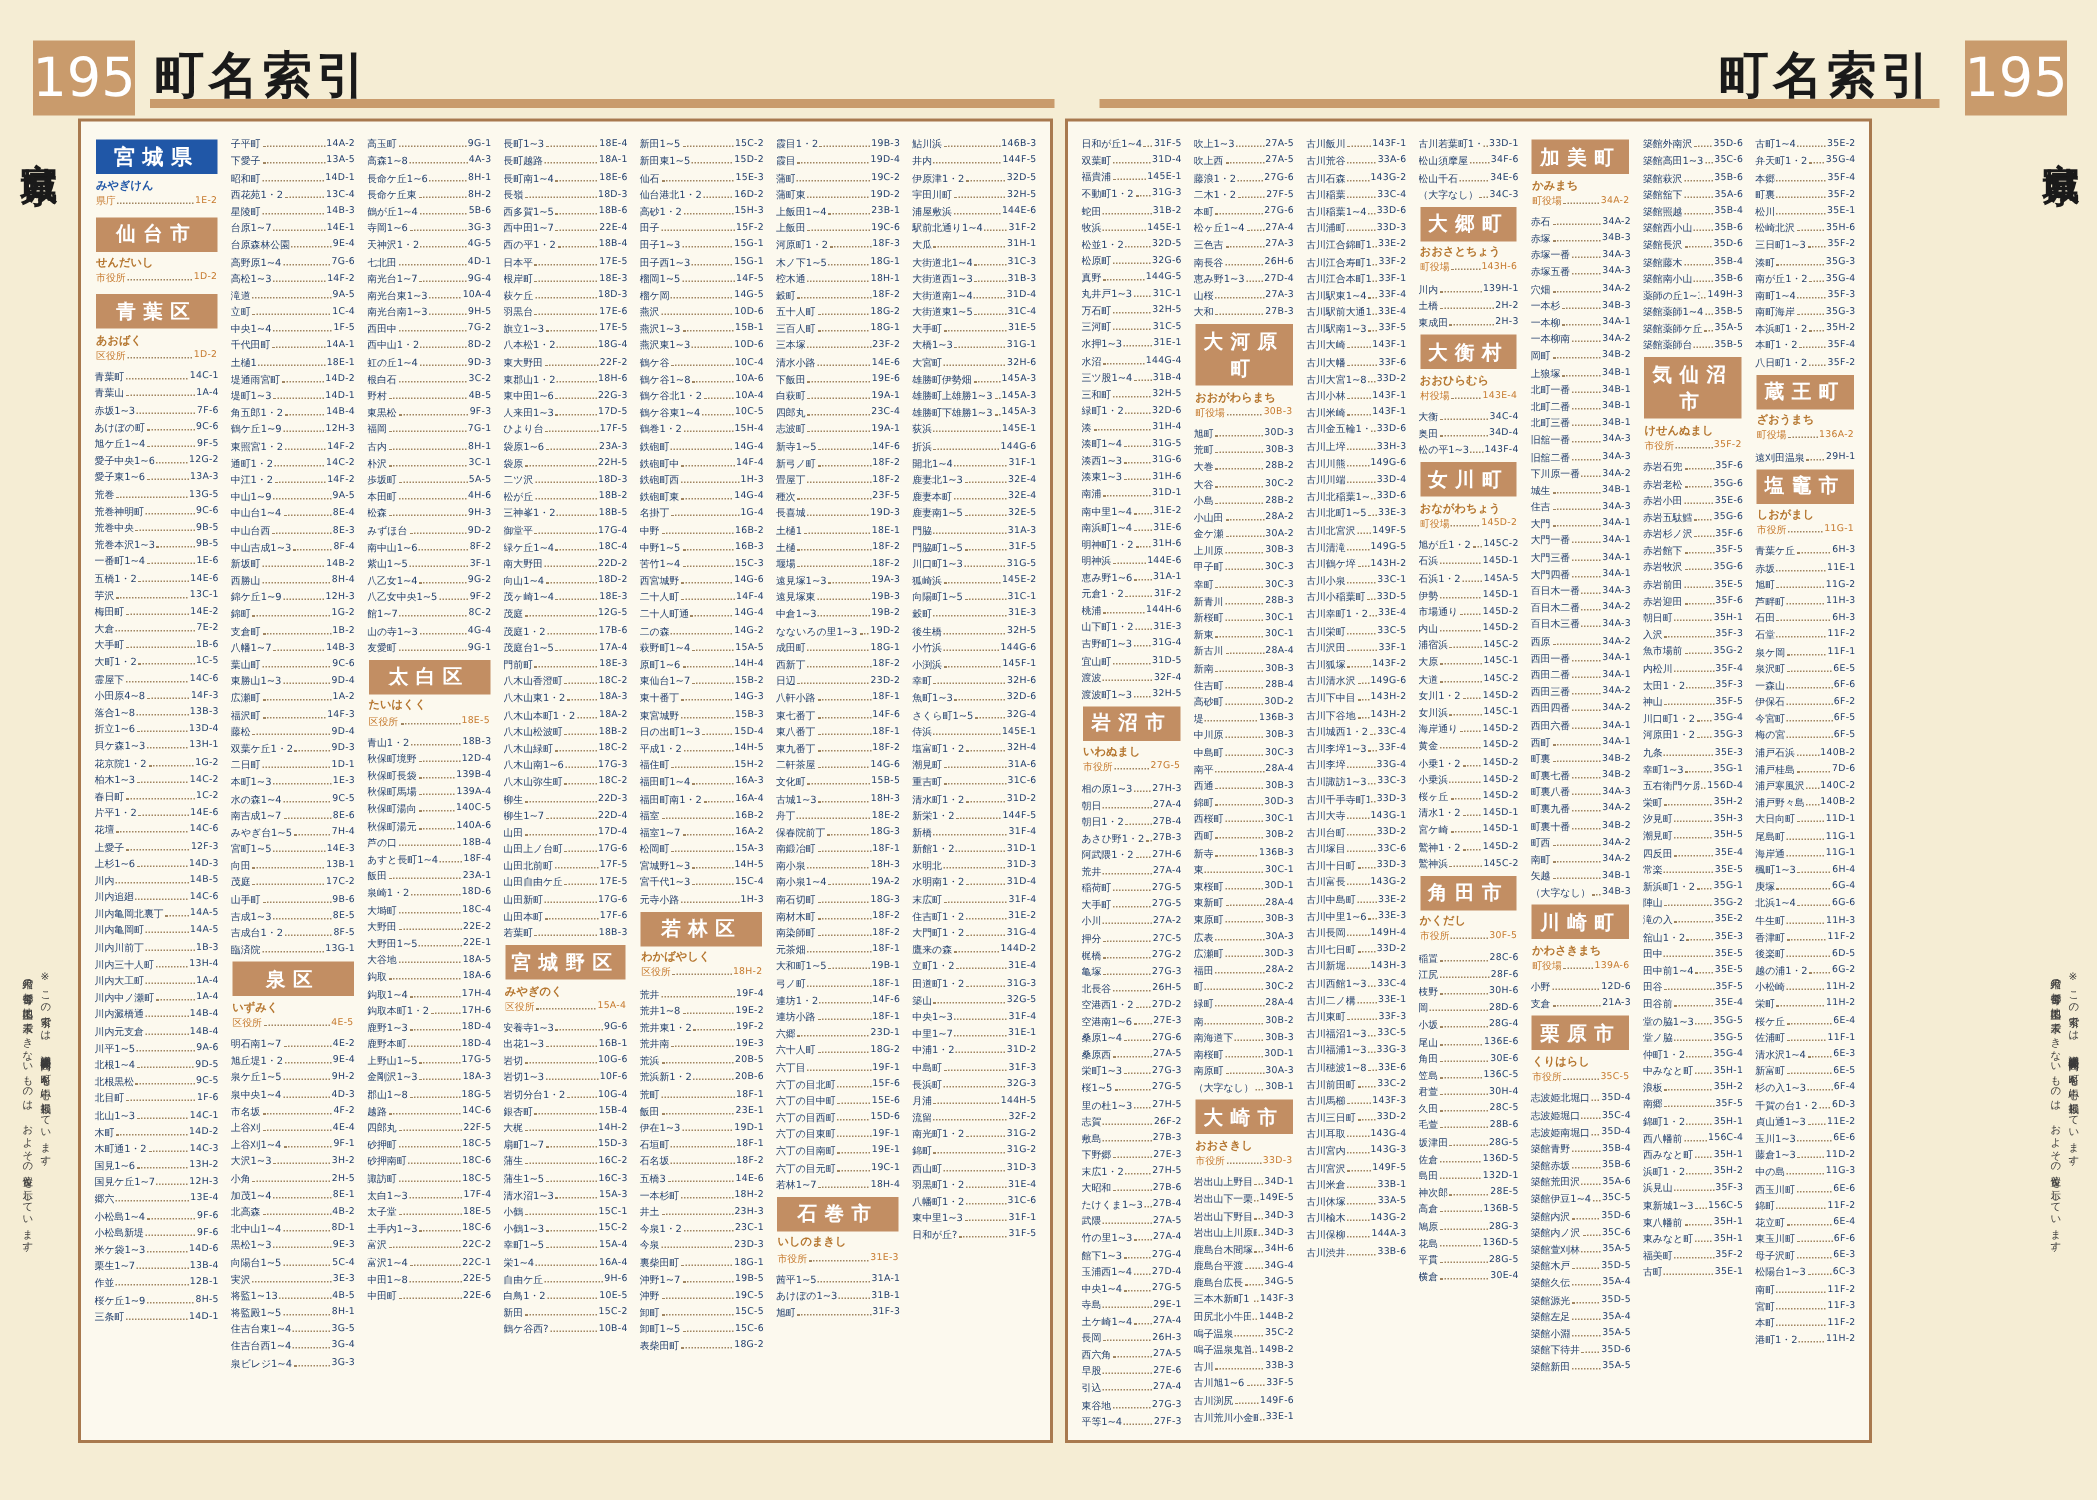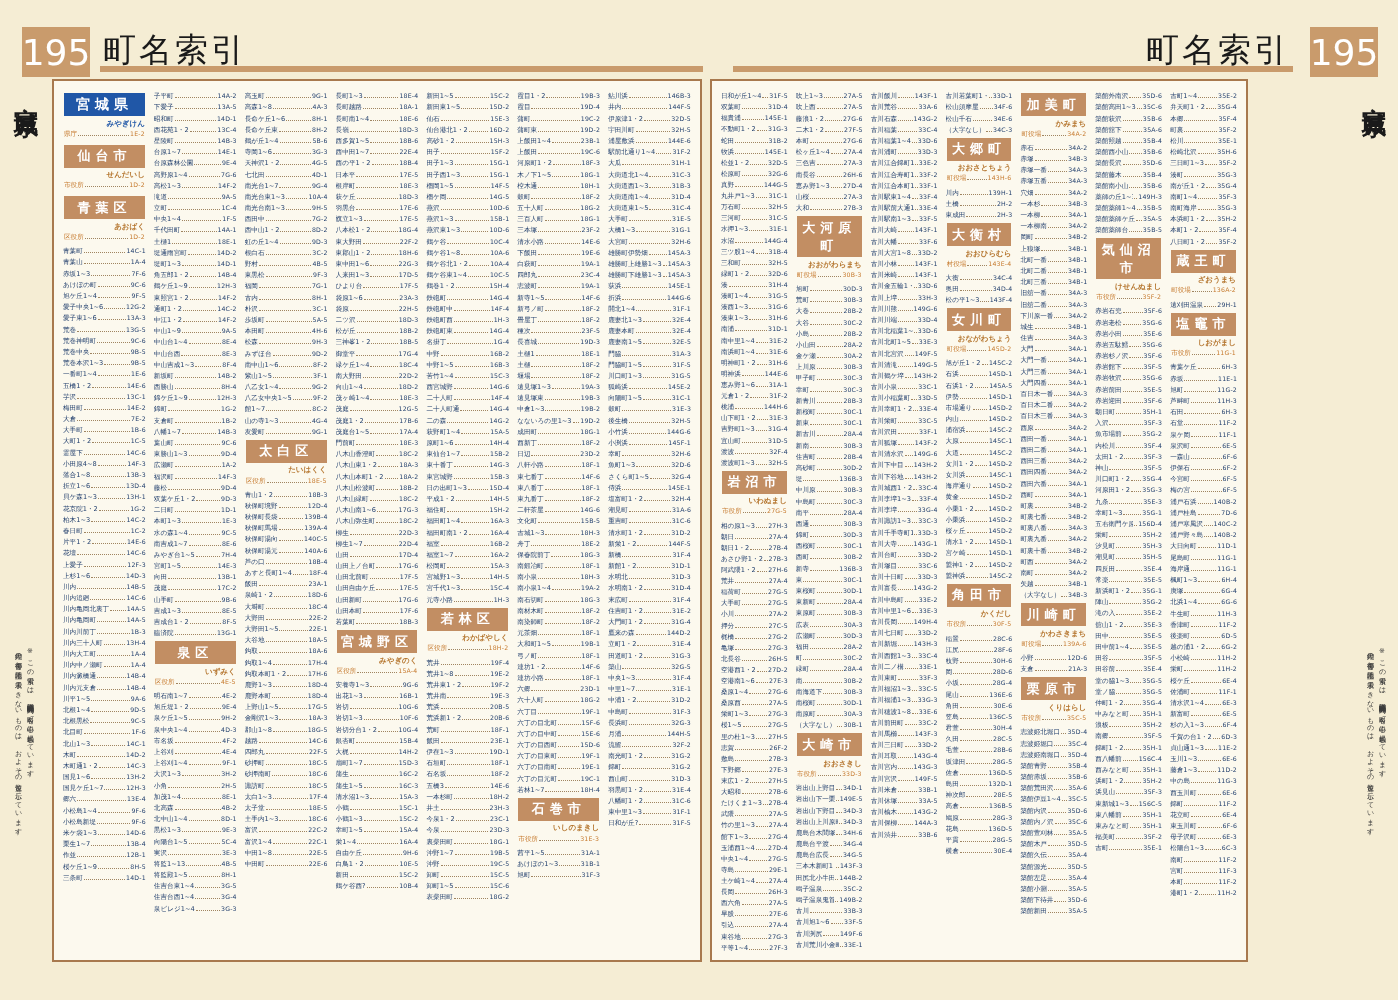--- a/index.html
+++ b/index.html
@@ -1,21 +1,21 @@
 <!DOCTYPE html>
 <html><head>
 <meta charset="utf-8">
 <style>
   html,body{margin:0;padding:0}
   body{width:1398px;height:1000px;position:relative;background:#f5edd4;
        font-family:"DejaVu Sans",sans-serif;overflow:hidden}
   .pgnum{position:absolute;top:27px;width:68px;height:50px;background:#c99b6c;color:#fff;
          font-size:36px;font-weight:normal;display:flex;align-items:center;justify-content:center}
   #pgnum-l{left:22px}#pgnum-r{right:20px}
-  .ptitle{position:absolute;top:28px;font-size:33px;font-weight:normal;color:#1a1a1a;letter-spacing:3px}
+  .ptitle{position:absolute;top:28px;font-size:33px;font-weight:bold;color:#1a1a1a;letter-spacing:3px}
   #ptitle-l{left:103px}#ptitle-r{right:108px}
   .tbar{position:absolute;top:66px;height:6px;background:#c99b6c}
   #tbar-l{left:100px;width:603px}#tbar-r{right:105px;width:560px}
   .sidelabel{position:absolute;top:88px;writing-mode:vertical-rl;font-size:24px;font-weight:bold;
              color:#1a1a1a;letter-spacing:4px}
   #sidelabel-l{left:10px}#sidelabel-r{right:8px}
   .cornernote{position:absolute;bottom:8px;writing-mode:vertical-rl;font-size:7px;line-height:12px;
               color:#3a3a3a;height:345px;white-space:pre-line;letter-spacing:0.5px}
   #note-l{left:12px}#note-r{right:10px}
   .panel{position:absolute;top:79px;height:883px;background:#fcf9ee;border:2.5px solid #a8794e;
@@ -25,21 +25,21 @@
   .col{flex:1 1 0;display:flex;flex-direction:column;overflow:hidden;min-width:0}
   .e{flex:1 1 9.5px;min-height:8.2px;max-height:11.2px;display:flex;align-items:flex-end;min-width:0}
   .e .n{font-size:6.6px;color:#23406e;white-space:nowrap;overflow:hidden;line-height:8px}
   .e .d{flex:1 0 3px;border-bottom:1px dotted #a08560;margin:0 1px 2px 1px}
   .e .r{font-size:6.2px;color:#23406e;white-space:nowrap;line-height:8px;letter-spacing:0.2px}
   .e.office .n,.e.office .r{color:#c67a2e}
   .hb{margin:4px 1px 3px 1px;flex:0 0 auto}
   .hbox{background:#c28e63;color:#fff;font-weight:bold;font-size:13px;text-align:center;
         padding:2.5px 0;letter-spacing:5px}
   .hb.blue .hbox{background:#2057a7;font-size:14px}
-  .hkana{text-align:right;color:#b5762f;font-size:7.5px;font-weight:bold;padding:2.5px 0 1px 0}
+  .hkana{text-align:left;color:#b5762f;font-size:7.5px;font-weight:bold;padding:2.5px 0 1px 0}
   .hb.blue .hkana{color:#2057a7}
 </style>
 </head>
 <body>
 
 <div class="pgnum" id="pgnum-l">195</div>
 <div class="ptitle" id="ptitle-l">町名索引</div>
 <div class="tbar" id="tbar-l"></div>
 <div class="ptitle" id="ptitle-r">町名索引</div>
 <div class="pgnum" id="pgnum-r">195</div>

